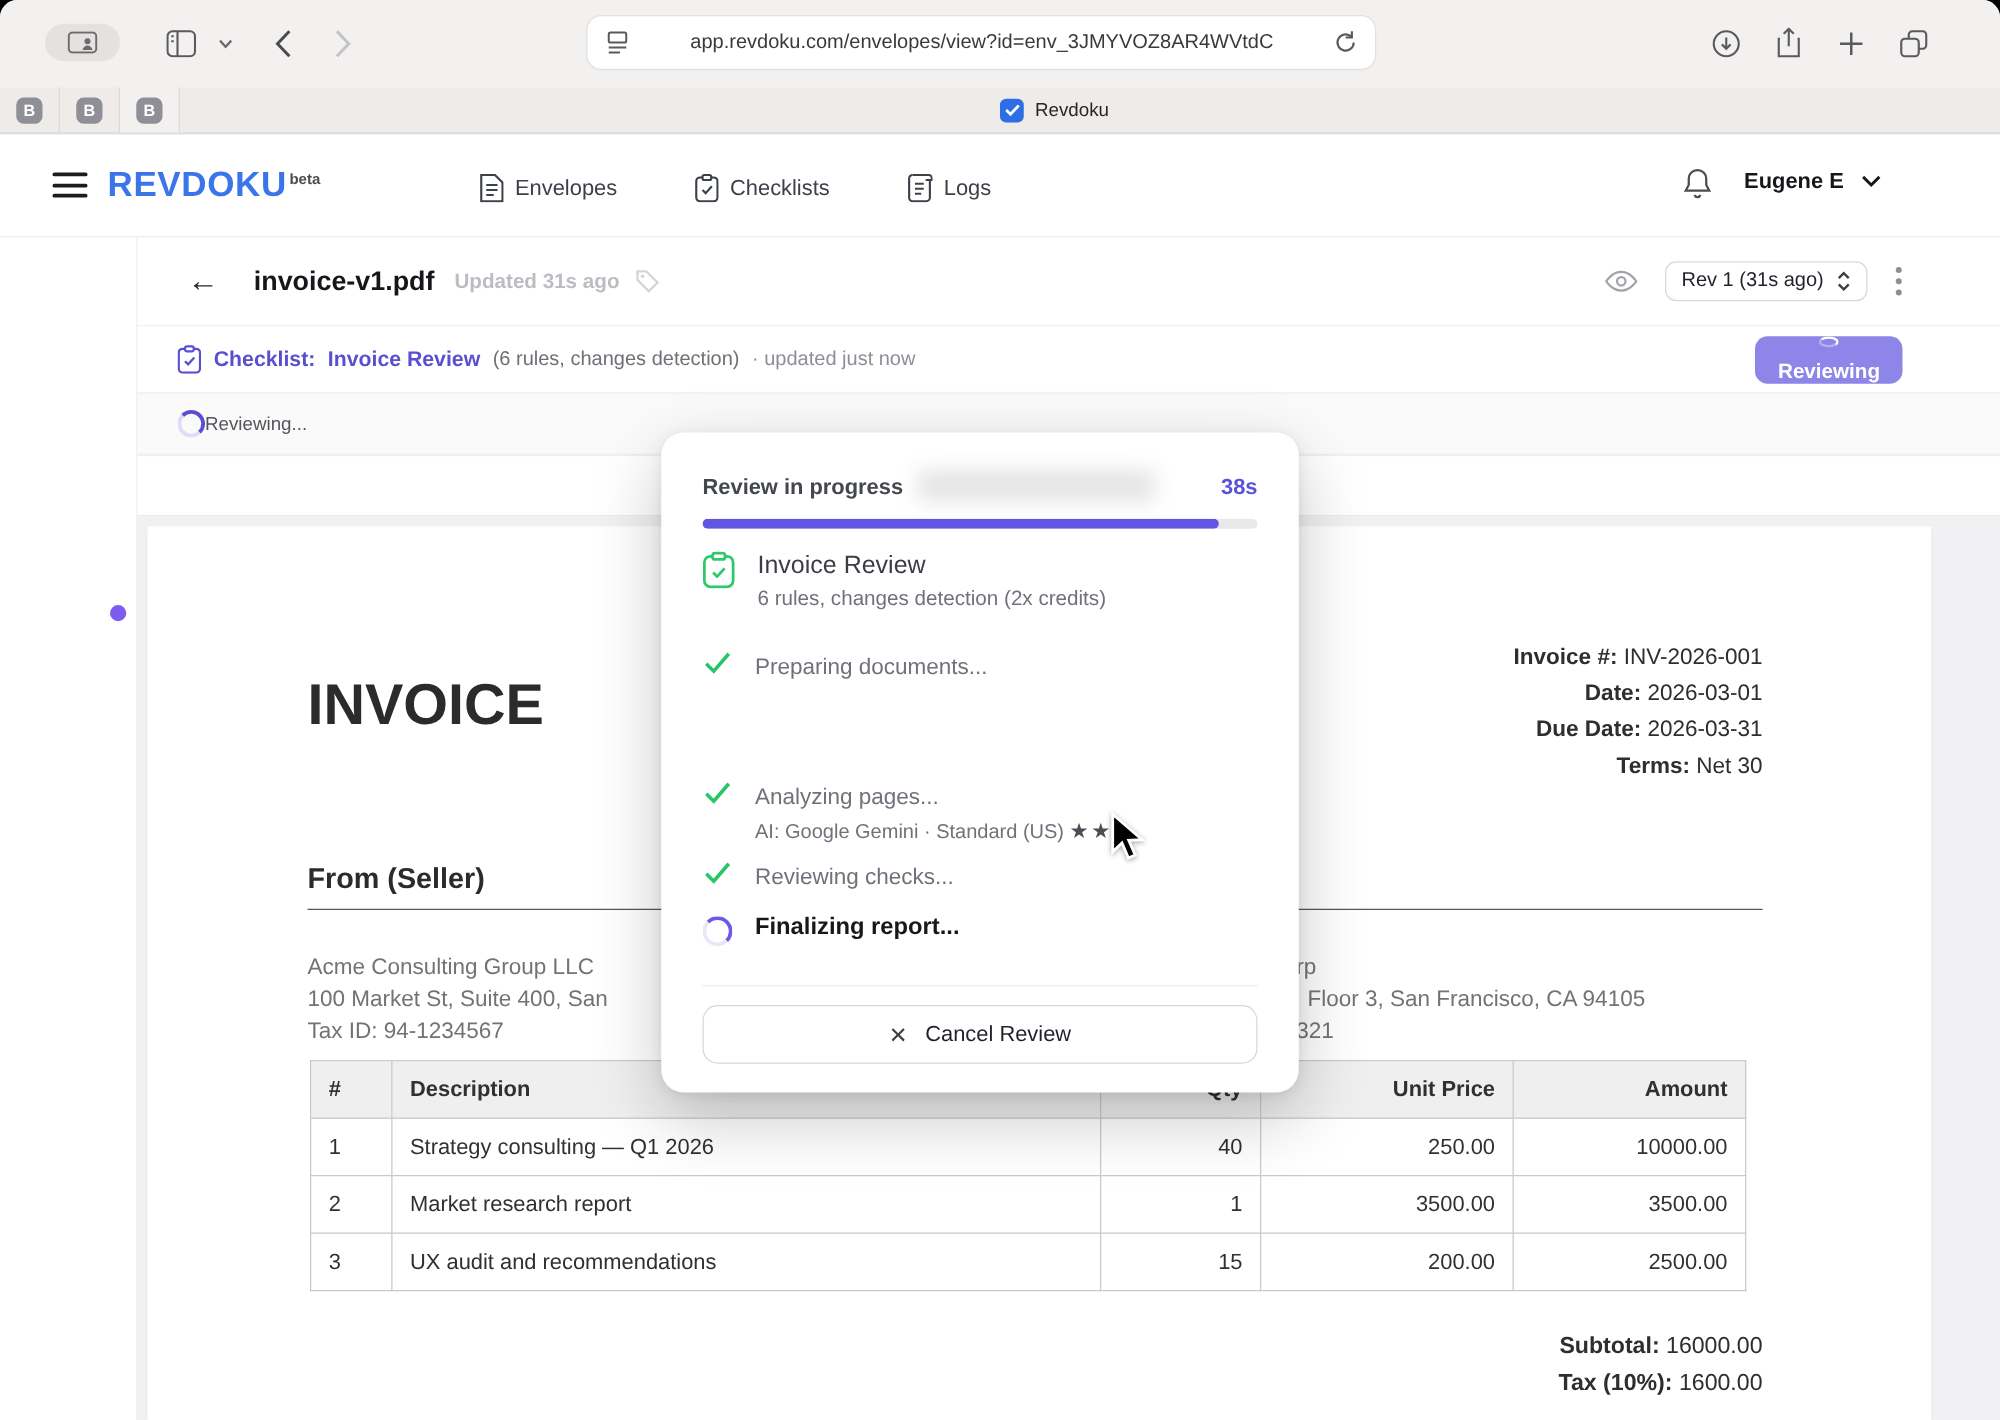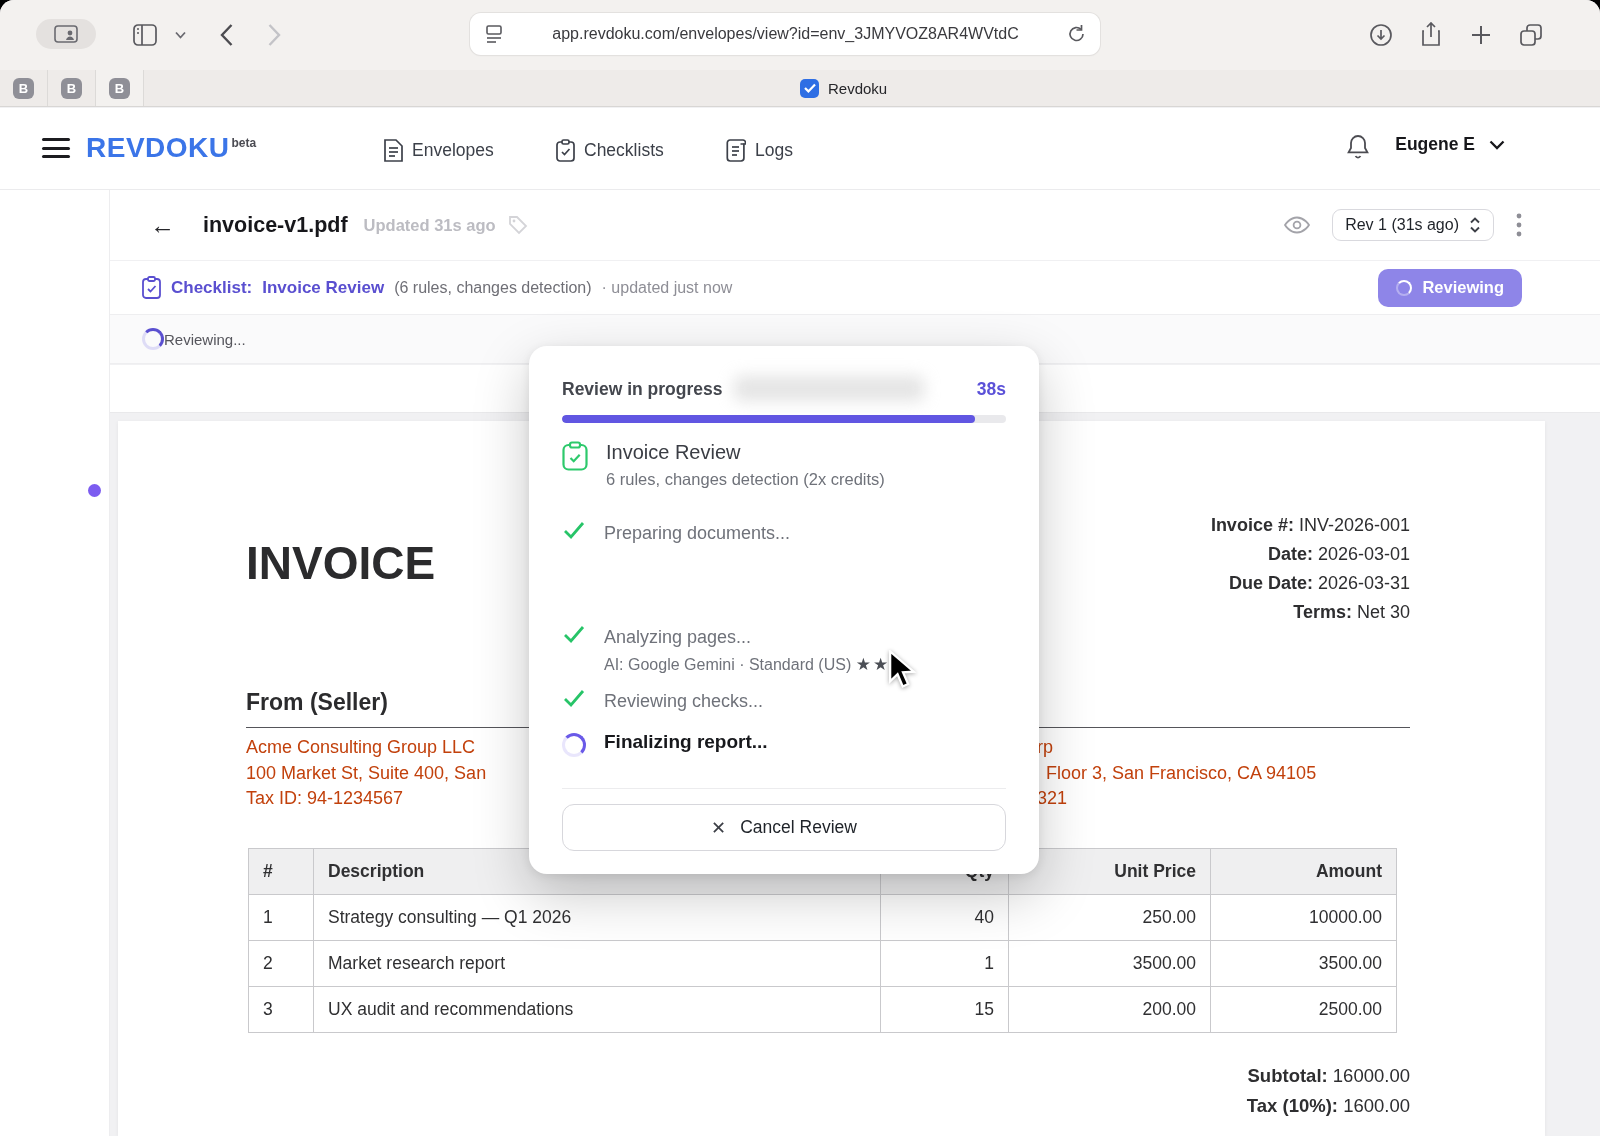--- a/index.html
+++ b/index.html
@@ -47,31 +47,31 @@
   .filebar{ position:absolute; left:110px; top:190px; width:1490px; height:70px; background:#fff; display:flex; align-items:center; }
   .back{ font-size:25px; color:#26262a; margin-left:40px; }
   .fname{ font-size:21.5px; font-weight:700; color:#17171b; margin-left:28px; }
   .updated{ font-size:16.5px; color:#bcbcc2; margin-left:16px;font-weight:bold; }
   .revsel{ display:flex; align-items:center; gap:10px; border:1px solid #d9d9de; border-radius:9px; height:32px; padding:0 12px; font-size:16px; color:#1f2329; background:#fff; }
   .checkbar{ position:absolute; left:110px; top:260px; width:1490px; height:54px; background:#fff; border-top:1px solid #f0f0f2; display:flex; align-items:center; }
   .cl-label{ font-size:17px; font-weight:600; color:#5a4fd0; margin-left:10px; }
   .cl-name{ font-size:17px; font-weight:600; color:#5a4fd0; margin-left:10px; }
   .cl-meta{ font-size:16px; color:#6f6f76; margin-left:10px; }
   .cl-upd{ font-size:16px; color:#8e8e96; margin-left:10px; }
-  .rev-btn{ position:absolute; right:78px; display:flex; align-items:center; gap:10px; height:38px; padding:0 18px; background:#8e85e8; border-radius:10px; color:#fff; font-size:16.5px; font-weight:600; }
+  .rev-btn{ position:absolute; right:78px; display:flex; align-items:center; gap:10px; height:38px; padding:0 18px; background:#8e85e8; border-radius:10px; color:#fff; font-size:16.5px; font-weight:600;flex-direction:column; }
   .statusrow{ position:absolute; left:110px; top:314px; width:1490px; height:50px; background:#fafafb; border-top:1px solid #eeeef0; border-bottom:1px solid #eeeef0; display:flex; align-items:center; }
   .statusrow .t{ font-size:15px; color:#55555c; }
   .emptyrow{ position:absolute; left:110px; top:365px; width:1490px; height:48px; background:#fff; border-bottom:1px solid #e9e9eb; }
   
   .page{ position:absolute; left:118px; top:421px; width:1427px; height:715px; background:#fff; box-shadow:0 1px 4px rgba(0,0,0,.06); color:#2e2e30; }
   .inv-title{ position:absolute; left:128px; top:115px; font-size:46px; font-weight:800; color:#2b2b2d; }
   .inv-meta{ position:absolute; right:135px; top:90px; text-align:right; font-size:18px; line-height:29px; color:#2e2e30; }
   .sec-head{ position:absolute; font-size:23px; font-weight:700; color:#2b2b2d; }
   .sec-line{ position:absolute; height:1px; background:#55555a; }
-  .addr{ position:absolute; font-size:18px; line-height:25.5px; color:#c2410c; white-space:nowrap; }
+  .addr{ position:absolute; font-size:18px; line-height:25.5px; color:#737373; white-space:nowrap;margin-top:26px; }
   .inv-table{ position:absolute; left:130px; top:427px; border-collapse:collapse; font-size:17.5px; color:#303032; }
   .inv-table th, .inv-table td{ border:1px solid #c9c9cc; padding:10px 14px; height:46px; }
   .inv-table th{ background:#efeff0; font-weight:700; text-align:left; }
   .inv-table th.num, .inv-table td.num{ text-align:right; }
   .totals{ position:absolute; right:135px; top:640px; text-align:right; font-size:18.5px; line-height:30px; color:#2e2e30; }
   
   .modal{
     position:absolute; left:529px; top:346px; width:510px; height:528px; background:#fff;
     border-radius:18px; box-shadow:0 20px 55px rgba(0,0,0,.22), 0 2px 10px rgba(0,0,0,.08);
   }

